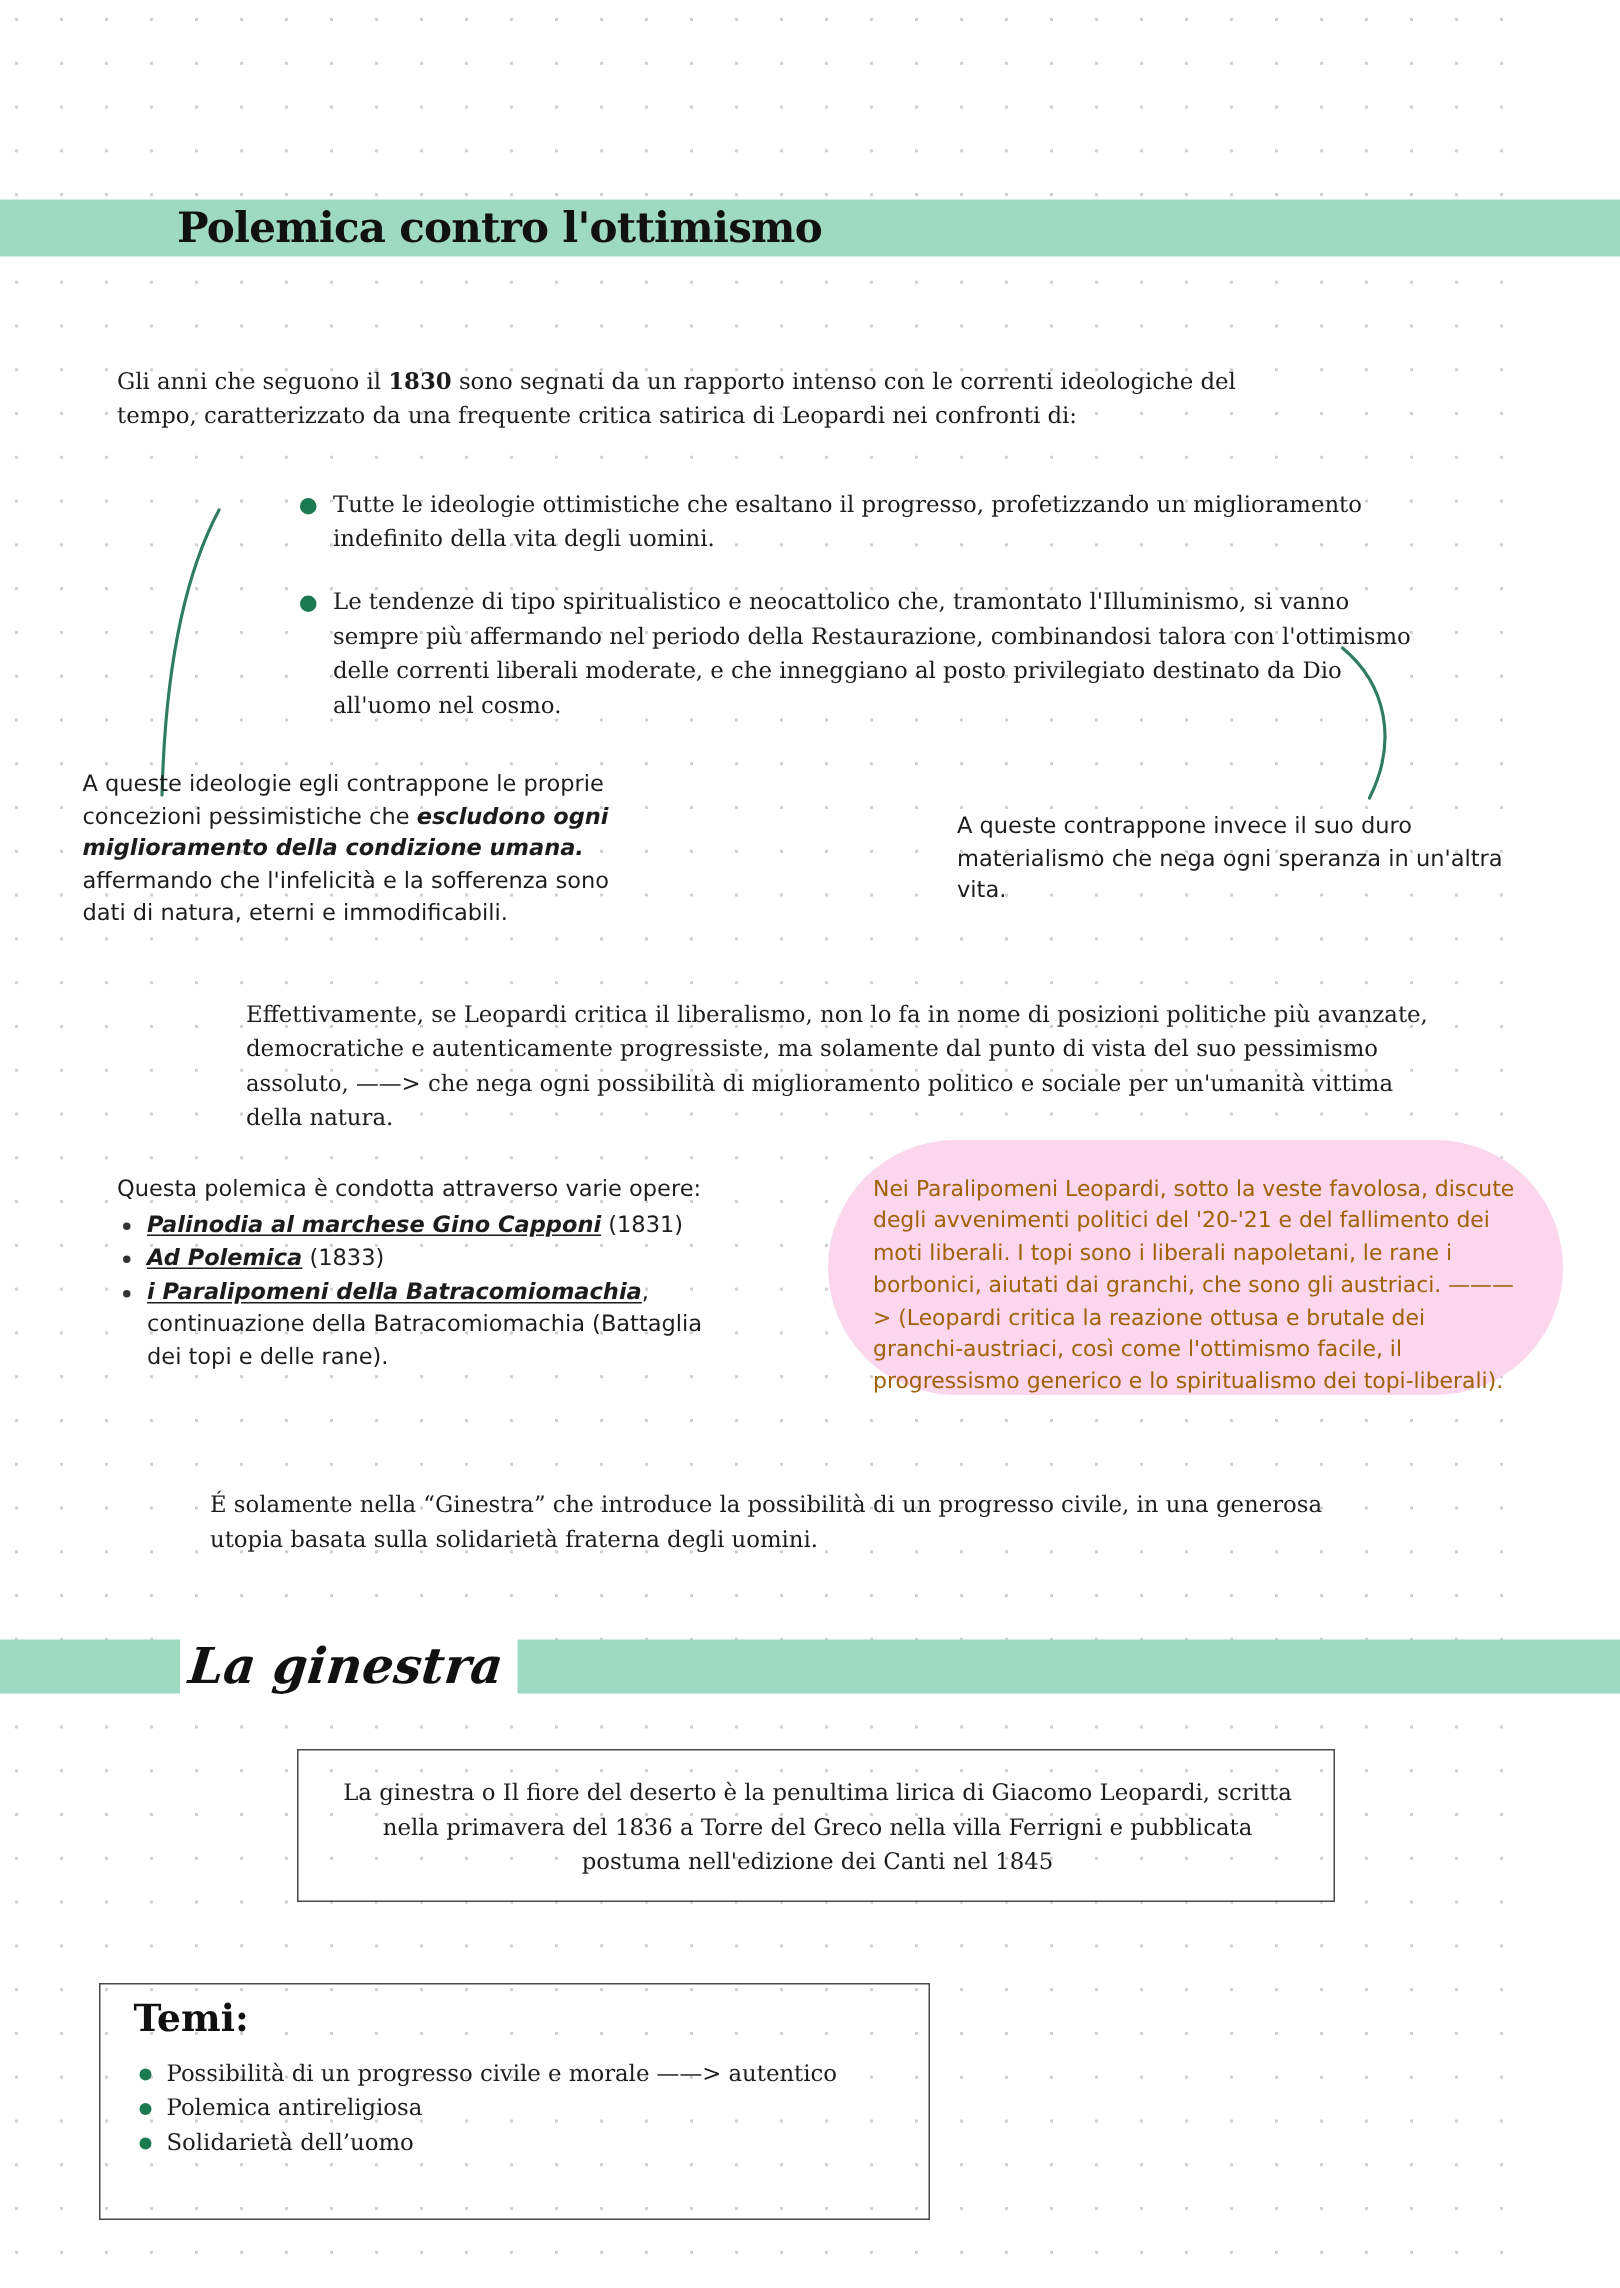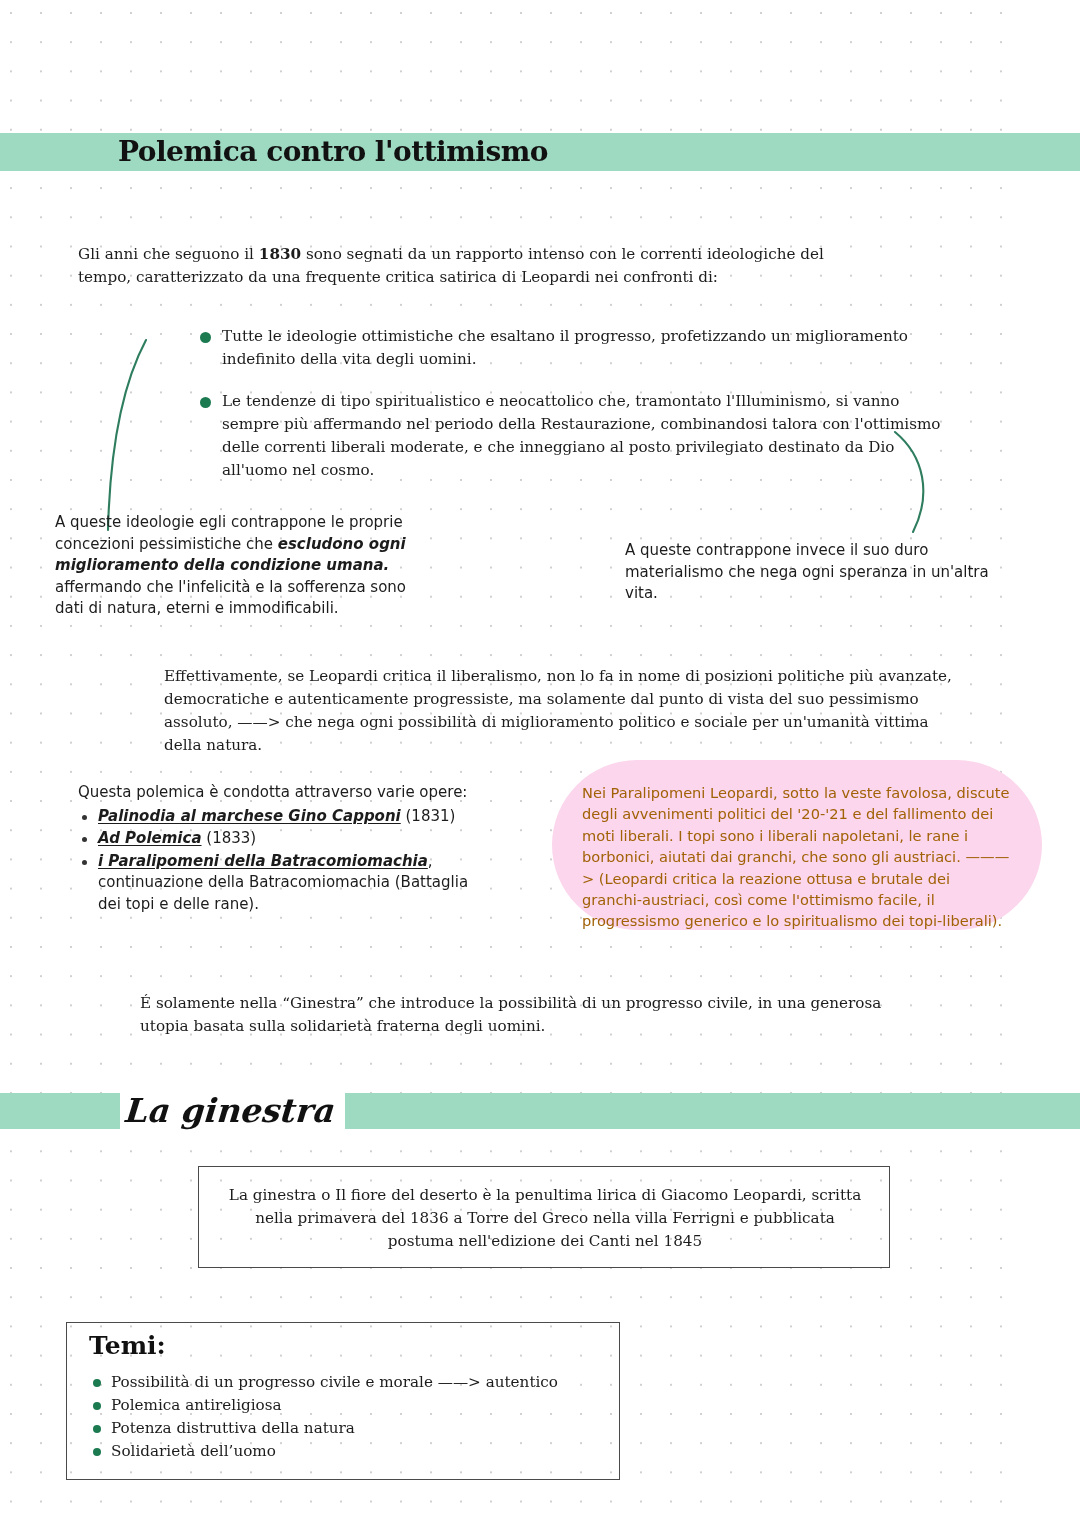--- a/index.html
+++ b/index.html
@@ -79,21 +79,21 @@
   .bl{position:relative;padding-left:22px;margin-bottom:19px;}
   .bl:last-child{margin-bottom:0;}
   .dot{
     position:absolute;left:0;top:7px;
     width:11px;height:11px;border-radius:50%;
     background:#1c7a51;
   }
 
   
   #leftnote{left:55px;top:512px;width:360px;}
-  #rightnote{left:625px;top:540px;width:375px;}
+  #rightnote{left:638px;top:540px;width:375px;}
   #leftnote .em{font-style:italic;font-weight:700;}
 
   
   #midpara{left:164px;top:665px;width:790px;}
 
   
   #opere{left:78px;top:782px;width:400px;}
   #opere .lead{margin-bottom:2px;}
   .oitem{position:relative;padding-left:20px;margin-bottom:1px;}
   .obullet{
@@ -232,22 +232,18 @@
       <div class="ti">
         <span class="tidot"></span>
         <span>Possibilità di un progresso civile e morale ——&gt; autentico</span>
       </div>
       <div class="ti">
         <span class="tidot"></span>
         <span>Polemica antireligiosa</span>
       </div>
       <div class="ti">
         <span class="tidot"></span>
-        <span>Potenza distruttiva della natura</span>
-      </div>
-      <div class="ti">
-        <span class="tidot"></span>
         <span>Solidarietà dell’uomo</span>
       </div>
     </div>
   </div>
 
 </div>
 
 </body></html>

